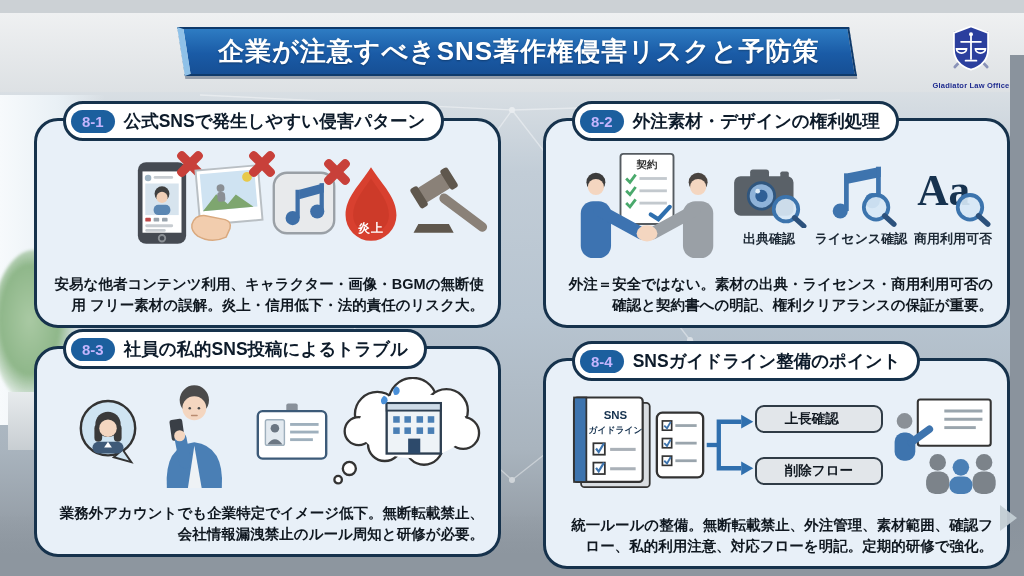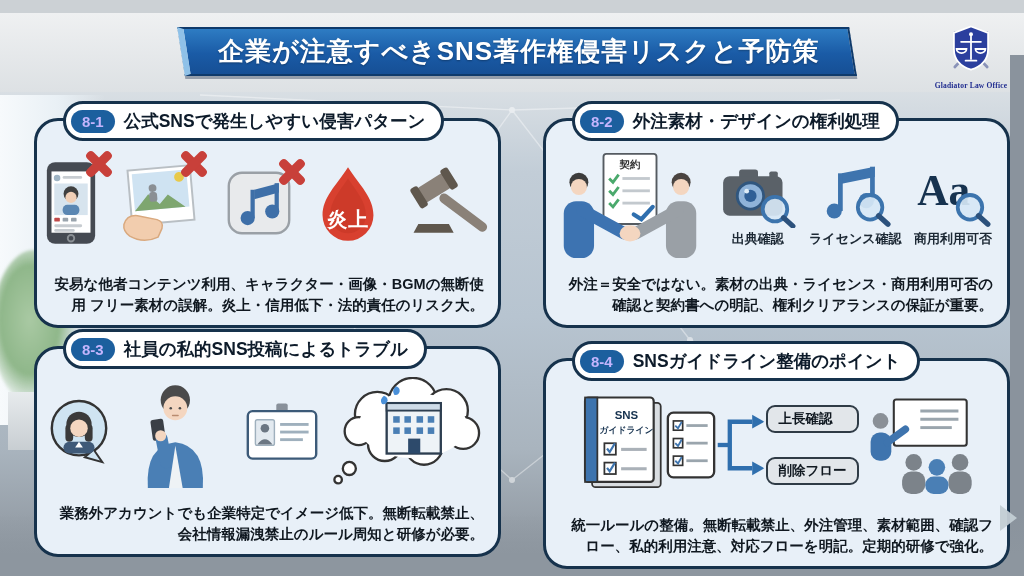--- a/index.html
+++ b/index.html
@@ -20,47 +20,47 @@
   
   .title-bar{position:absolute;left:181px;top:27px;width:672px;height:49px;
     background:linear-gradient(180deg,#2e7cc3,#1a5ba6 55%,#164f95);
     border:2px solid #0f3a6b;border-left:6px solid #8fc1e8;
     box-shadow:0 3px 0 rgba(10,30,60,.35);transform:skewX(9deg);z-index:5;box-sizing:border-box;}
   .title-bar .t{display:block;transform:skewX(-9deg);text-align:center;line-height:44px;
     font-size:26px;font-weight:800;color:#fff;letter-spacing:1px;text-shadow:0 1px 2px rgba(0,0,0,.3);white-space:nowrap;}
 
   
   .logo{position:absolute;right:14px;top:22px;width:78px;text-align:center;z-index:5;}
-  .logo .lt{font-size:7.5px;font-weight:bold;color:#1e2b8f;letter-spacing:.2px;margin-top:1px;font-family:Liberation Serif, serif;}
+  .logo .lt{font-size:7.5px;font-weight:bold;color:#1e2b8f;letter-spacing:.2px;margin-top:1px;}
 
   
   .card{position:absolute;width:467px;background:#e8f0f8;border:3.5px solid #16324c;border-radius:24px;z-index:4;box-sizing:border-box;}
   .c1{left:34px;top:118px;height:210px;}
   .c2{left:543px;top:118px;height:210px;}
   .c3{left:34px;top:346px;height:211px;}
   .c4{left:543px;top:358px;height:211px;}
   .pill{position:absolute;top:-20px;left:26px;height:40px;display:flex;align-items:center;gap:9px;
     background:#fff;border:3px solid #16324c;border-radius:24px;padding:0 16px 0 5px;white-space:nowrap;box-sizing:border-box;}
   .badge{background:#1c5f9e;color:#c4b5fd;border-radius:16px;padding:3px 11px;font-size:15px;font-weight:800;}
   .heading{font-size:17.5px;font-weight:800;color:#0d1b2a;}
   .body-text{position:absolute;left:16px;right:14px;bottom:8px;margin:0;font-size:14.5px;font-weight:700;color:#101820;line-height:1.5;text-align:right;}
-  .art{position:absolute;left:8px;right:8px;top:28px;height:112px;display:flex;align-items:center;justify-content:space-between;}
+  .art{position:absolute;left:8px;right:8px;top:28px;height:112px;display:flex;align-items:center;justify-content:flex-end;}
 
   
   .rel{position:relative;}
   .xmark{position:absolute;width:30px;height:30px;}
   .xmark::before,.xmark::after{content:"";position:absolute;left:50%;top:50%;width:32px;height:9px;background:#c8403a;border-radius:4px;}
   .xmark::before{transform:translate(-50%,-50%) rotate(45deg);}
   .xmark::after{transform:translate(-50%,-50%) rotate(-45deg);}
   .flame-wrap{position:relative;width:66px;height:82px;}
-  .flame-label{position:absolute;left:0;right:0;top:42px;text-align:center;color:#fff;font-size:20px;font-weight:800;letter-spacing:1px;}
+  .flame-label{position:absolute;left:0;right:0;top:56px;text-align:center;color:#fff;font-size:12px;font-weight:800;letter-spacing:1px;}
   .licon{display:flex;flex-direction:column;align-items:center;width:92px;}
   .licon .lab{font-size:13px;font-weight:800;color:#1c2834;margin-top:2px;white-space:nowrap;}
   .flowcol{display:flex;flex-direction:column;gap:24px;}
-  .flowbox{background:#e2e6ea;border:2.5px solid #2f3b46;border-radius:9px;padding:3px 10px;font-size:13.5px;font-weight:800;color:#101820;white-space:nowrap;}
+  .flowbox{background:#e2e6ea;border:2.5px solid #2f3b46;border-radius:9px;padding:3px 28px;font-size:13.5px;font-weight:800;color:#101820;white-space:nowrap;}
   .next-arrow{position:absolute;right:7px;top:505px;width:0;height:0;border-top:13px solid transparent;border-bottom:13px solid transparent;border-left:17px solid #c3cdd4;opacity:.95;z-index:6;}
 </style>
 </head>
 <body>
 
 <div class="stage">
 
   <div class="bg-base"></div>
   <div class="bg-ceiling"></div>
   <div class="bg-beam"></div>
@@ -321,21 +321,21 @@
       </svg>
     </div>
     <p class="body-text">業務外アカウントでも企業特定でイメージ低下。無断転載禁止、会社情報漏洩禁止のルール周知と研修が必要。</p>
   </section>
 
   <section class="card c4">
     <div class="pill">
       <span class="badge">8-4</span>
       <span class="heading">SNSガイドライン整備のポイント</span>
     </div>
-    <div class="art" style="justify-content:center;">
+    <div class="art" style="">
       <svg width="88" height="102" viewBox="0 0 100 112">
         <rect x="16" y="8" width="78" height="96" rx="4" fill="#d9dde1" stroke="#333" stroke-width="2"></rect>
         <rect x="8" y="2" width="78" height="96" rx="4" fill="#ffffff" stroke="#333" stroke-width="2.5"></rect>
         <rect x="8" y="2" width="14" height="96" fill="#3e74ae" stroke="#333" stroke-width="2"></rect>
         <text x="55" y="26" text-anchor="middle" font-size="13" font-weight="bold" fill="#16324f">SNS</text>
         <text x="55" y="42" text-anchor="middle" font-size="10" font-weight="bold" fill="#16324f">ガイドライン</text>
         <g>
           <rect x="30" y="54" width="13" height="13" fill="#fff" stroke="#333" stroke-width="2"></rect>
           <polyline points="33,60 36,64 42,54" stroke="#3e74ae" stroke-width="2.5" fill="none"></polyline>
           <line x1="49" y1="61" x2="78" y2="61" stroke="#aab1b8" stroke-width="3.5"></line>

